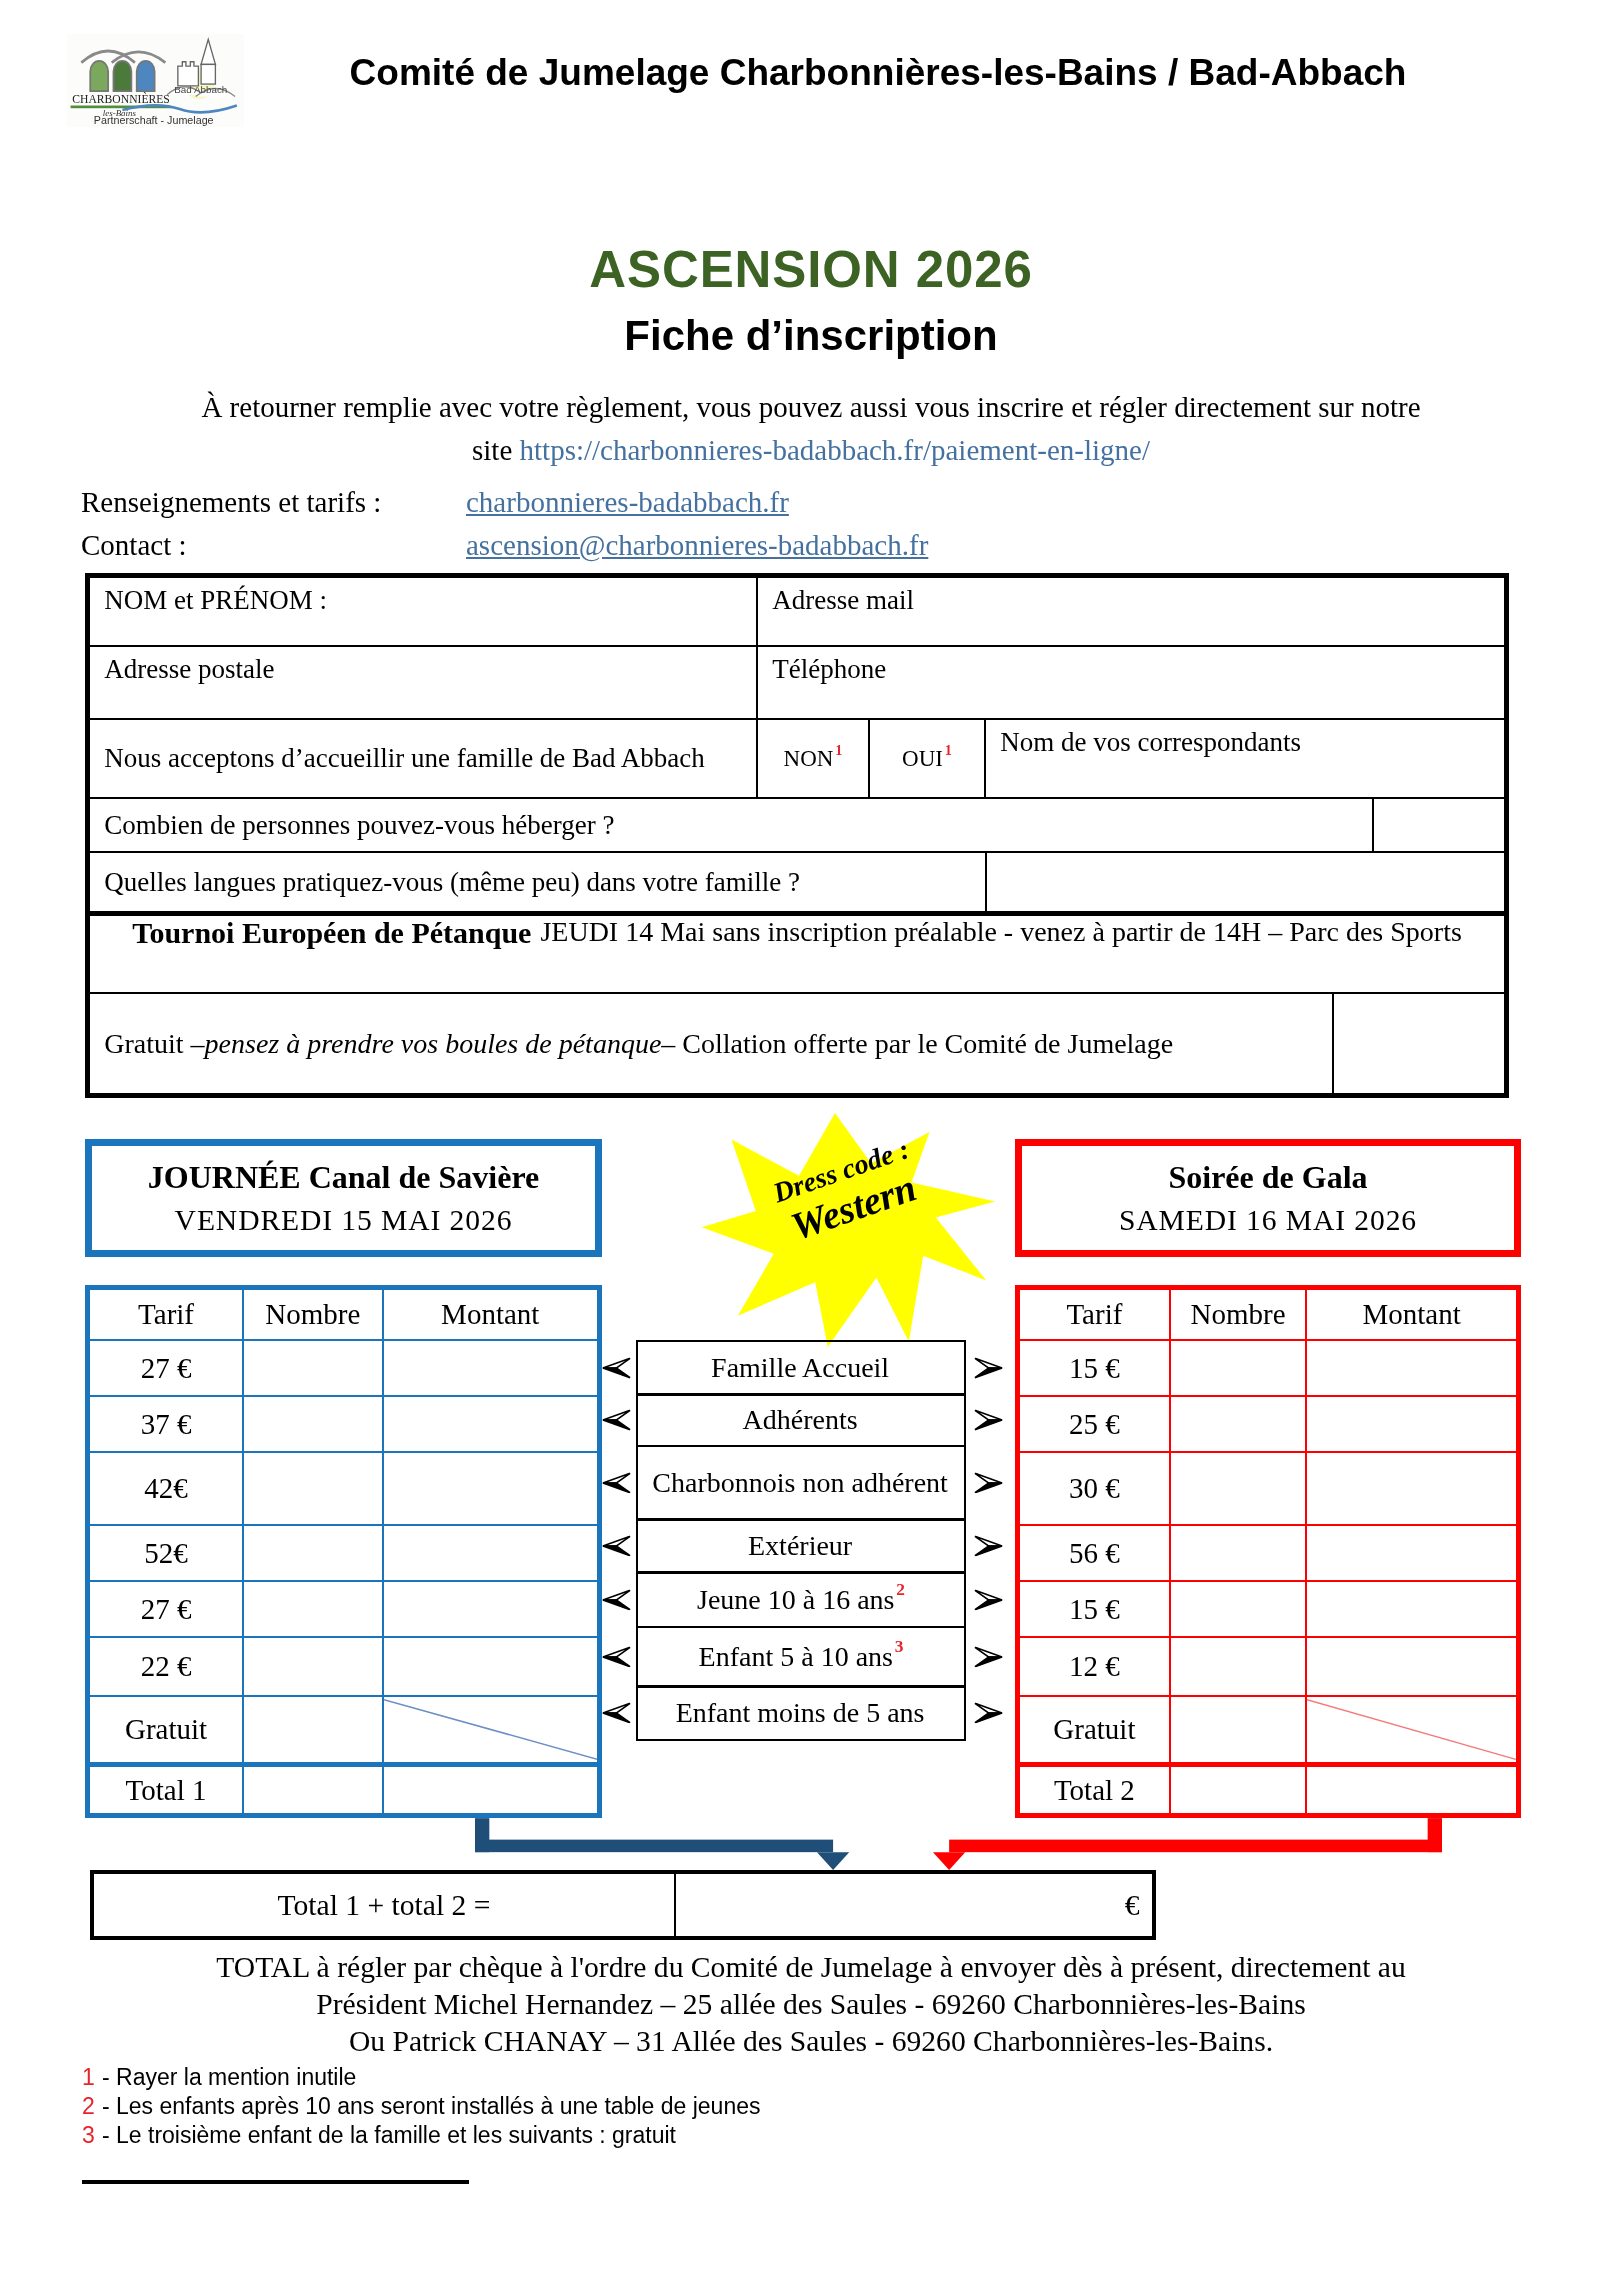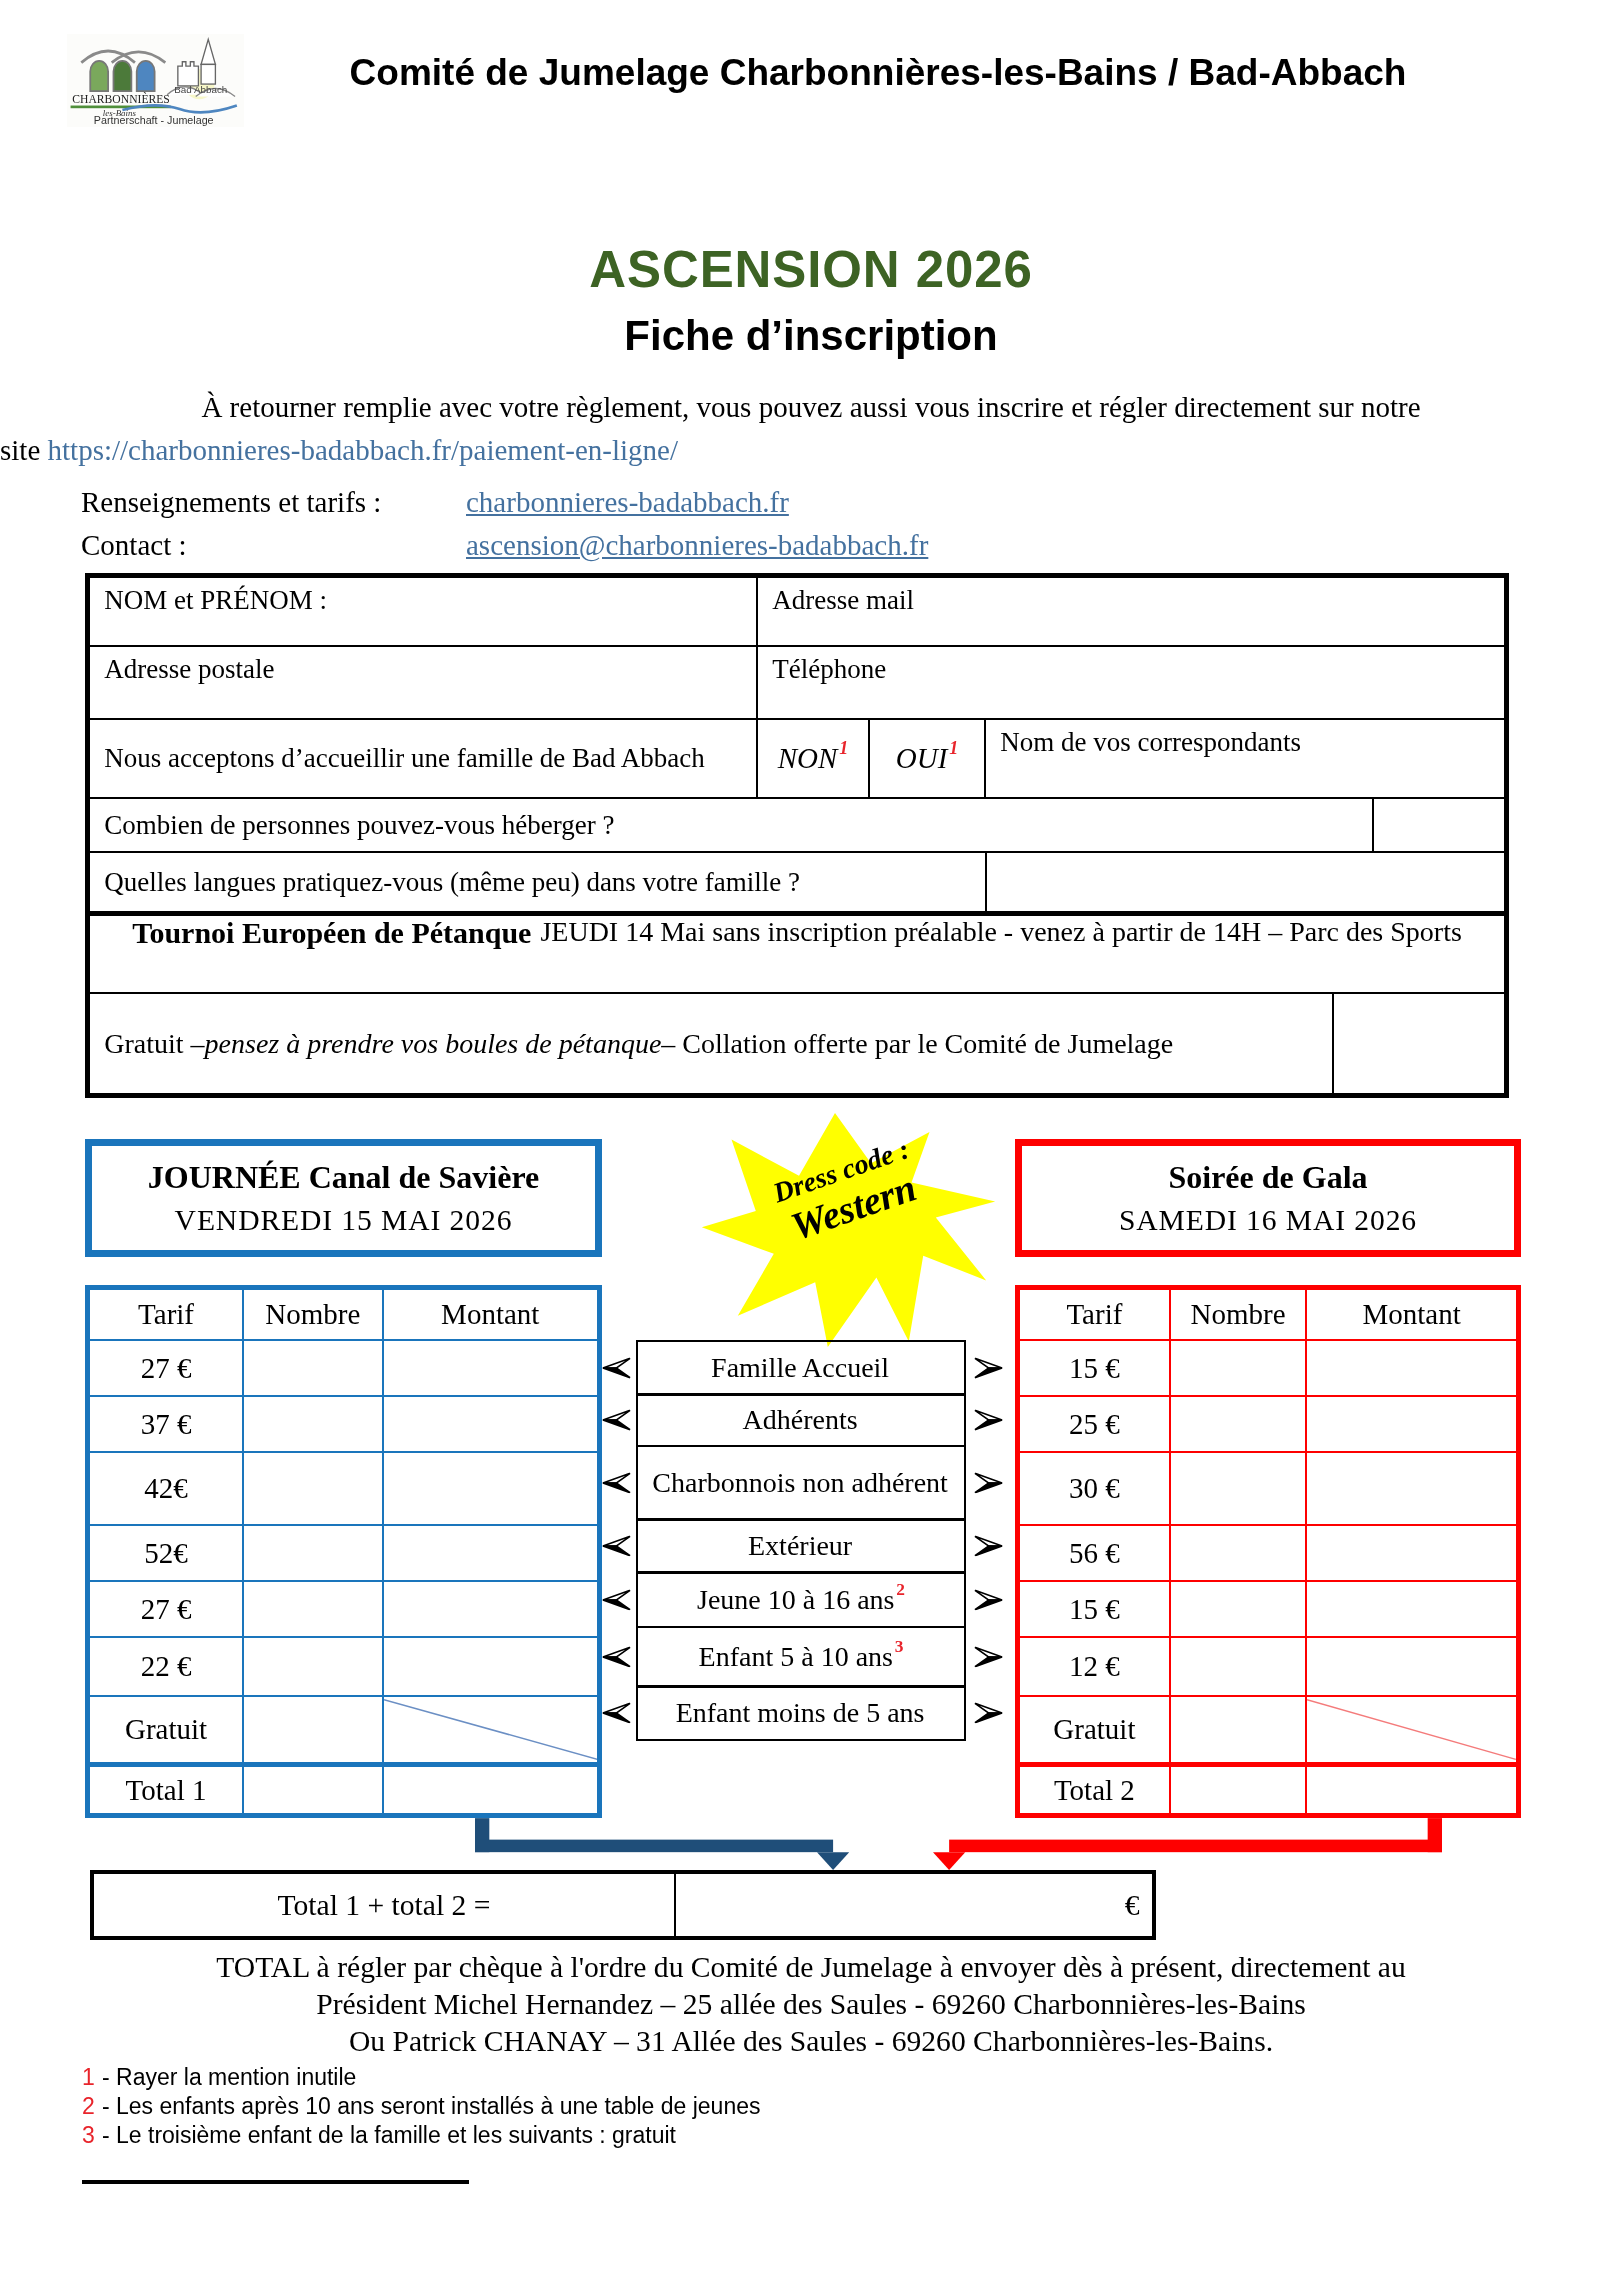--- a/index.html
+++ b/index.html
@@ -12,21 +12,21 @@
   .logo { left:67px; top:34px; width:177px; height:93px; }
   .org-title { left:224px; top:52px; width:1308px; text-align:center;
     font-family:"Liberation Sans", sans-serif; font-weight:bold; font-size:37px; }
 
   .event-title { left:0; top:240px; width:1622px; text-align:center;
     font-family:"Liberation Sans", sans-serif; font-weight:bold; font-size:51px; color:#3d6324; letter-spacing:0.9px; }
   .form-subtitle { left:0; top:312px; width:1622px; text-align:center;
     font-family:"Liberation Sans", sans-serif; font-weight:bold; font-size:42px; }
 
   .intro-l1 { left:0; top:391px; width:1622px; text-align:center; font-size:29px; }
-  .intro-l2 { left:0; top:434px; width:1622px; text-align:left; font-size:29px; }
+  .intro-l2 { left:0; top:434px; width:1622px; text-align:center; font-size:29px; }
   a.doclink { color:#44719f; text-decoration:underline; cursor:pointer; }
   a.doclink.nounder { text-decoration:none; }
   .info-line  { left:81px; top:486px; width:1254px; font-size:29px; }
   .contact-line { left:81px; top:529px; width:1254px; font-size:29px; }
   .info-label { display:inline-block; width:385px; }
 
   
   .main-table { left:85px; top:573px; width:1424px; height:525px; border:5.4px solid #000;
     display:flex; flex-direction:column; }
   .mrow { display:flex; border-top:2.7px solid #000; }
@@ -34,21 +34,21 @@
   .mrow.thick { border-top:5.4px solid #000; }
   .mcell { border-left:2.7px solid #000; padding:7.2px 14.3px; font-size:27px; }
   .mcell:first-child { border-left:none; }
   .vcenter { display:flex; align-items:center; }
   .ccenter { display:flex; align-items:center; justify-content:center; }
   .r1 { height:67px; } .r2 { height:73px; } .r3 { height:79px; }
   .r4 { height:54px; } .r5 { height:60px; } .r6 { height:81px; } .r7 { flex:1; }
   .wA { width:666px; } .wNON { width:112px; } .wOUI { width:116px; }
   .w4 { width:1282px; } .w5 { width:895px; } .w7 { width:1242px; }
   .grow { flex:1; }
-  .nonoui { font-size:29px; padding:7.2px 5.4px;font-style:italic; }
+  .nonoui { font-size:23px; padding:7.2px 5.4px; }
   .rsup { color:#e8242b; font-weight:bold; font-size:0.62em; position:relative; top:-0.55em; margin-left:1.8px; }
   .tournoi { flex-direction:row; justify-content:center; gap:9px; text-align:center; }
   .tournoi .t1 { font-weight:bold; font-size:30px; }
   .tournoi .t2 { font-size:28px; }
   .gratuit-text { font-size:28px; }
 
   
   .event-box { height:118px; border:7.2px solid; display:flex; flex-direction:column;
     align-items:center; justify-content:center; gap:7.2px; text-align:center; }
   .day-box { left:85px; top:1139px; width:517px; border-color:#1a75bc; }

